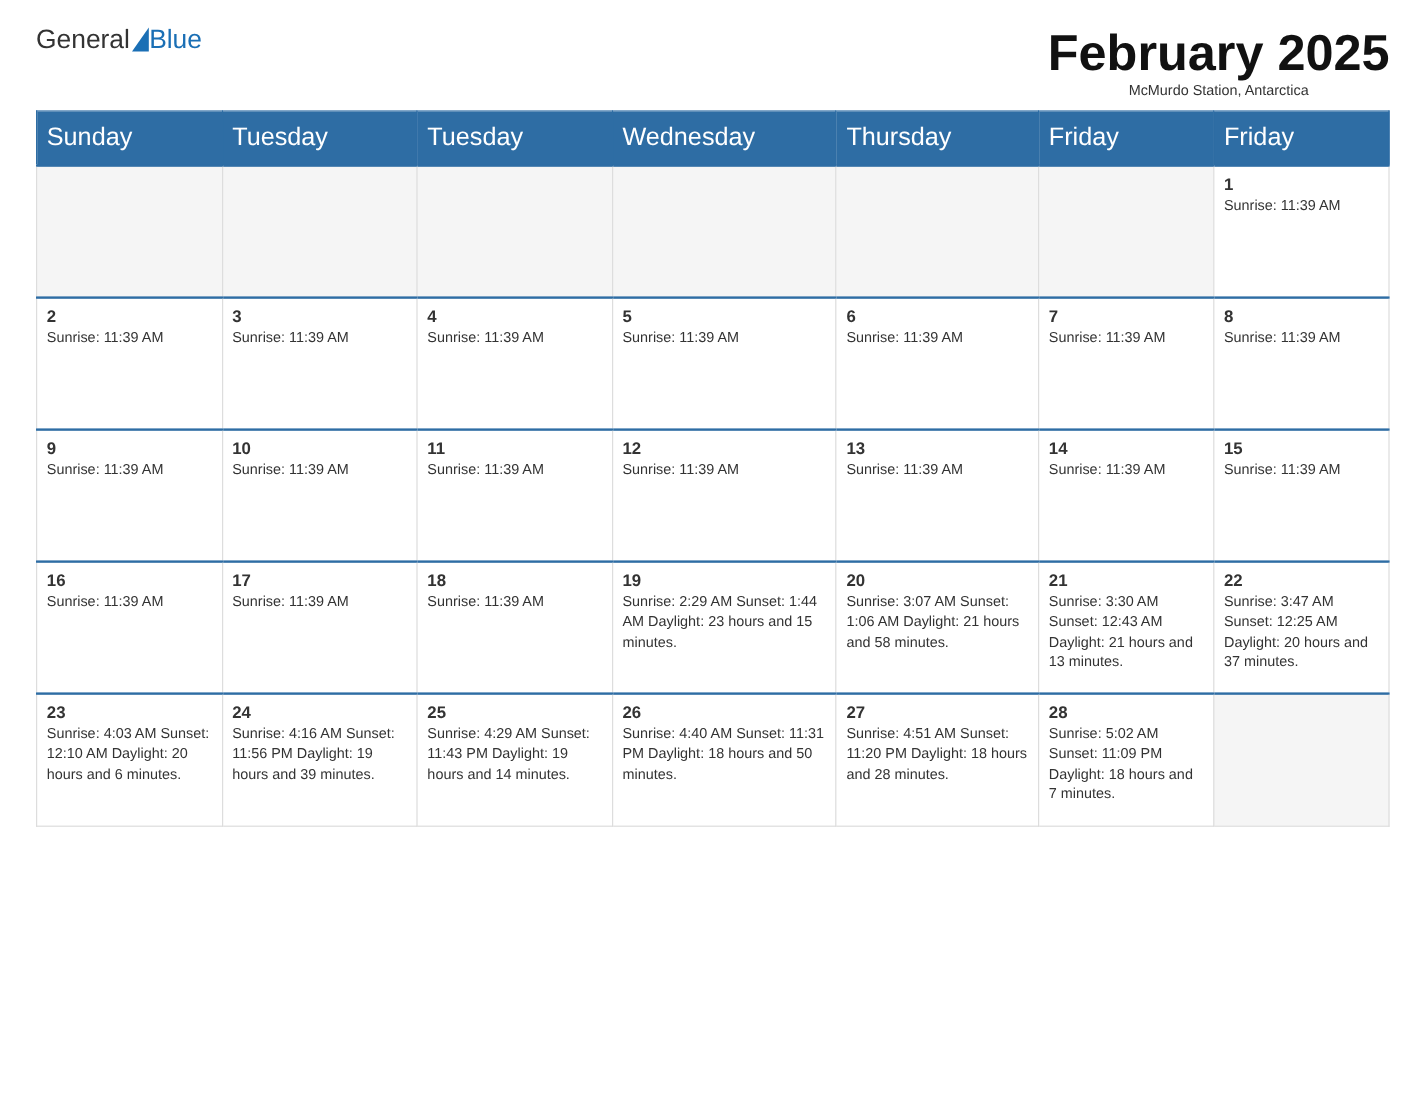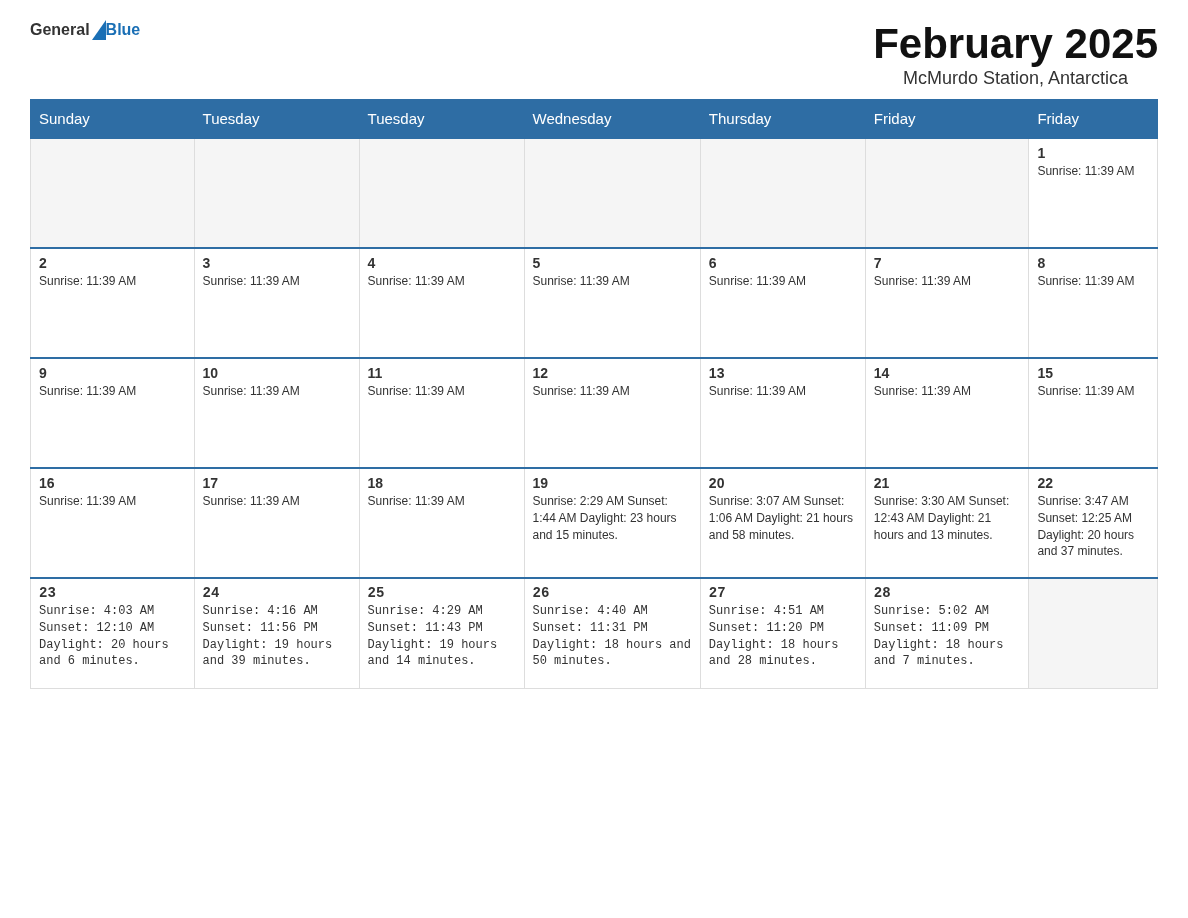--- a/index.html
+++ b/index.html
@@ -12,59 +12,59 @@
     .header {
       display: flex;
       justify-content: space-between;
       align-items: flex-start;
       margin-bottom: 10px;
     }
     .logo {
       display: flex;
       align-items: center;
       gap: 0;
-      font-size: 16px;
-      font-weight: bold;
+      font-size: 22px;
+      font-weight: normal;
       color: #333;
     }
     .logo-blue { color: #1a6fb5; }
     .logo-triangle {
       width: 0;
       height: 0;
       border-left: 14px solid transparent;
       border-bottom: 20px solid #1a6fb5;
       display: inline-block;
       margin-left: 2px;
     }
     .title-block {
       text-align: center;
     }
     .title-block h1 {
       font-size: 42px;
       font-weight: bold;
       color: #111;
     }
     .title-block h2 {
-      font-size: 18px;
+      font-size: 12px;
       font-weight: normal;
       color: #333;
     }
     .calendar {
       width: 100%;
       border-collapse: collapse;
       margin-top: 10px;
     }
     .calendar thead tr {
       background-color: #2e6da4;
       color: #fff;
     }
     .calendar thead th {
       padding: 10px 8px;
       text-align: left;
-      font-size: 15px;
+      font-size: 21px;
       font-weight: normal;
       border: 1px solid #2e6da4;
     }
     .calendar tbody tr {
       vertical-align: top;
     }
     .calendar tbody td {
       border-top: 2px solid #2e6da4;
       border-left: 1px solid #ddd;
       border-right: 1px solid #ddd;
@@ -86,21 +86,20 @@
       display: block;
       margin-bottom: 2px;
     }
     .day-info {
       font-size: 12px;
       line-height: 1.4;
       color: #333;
     }
     .last-row td {
       height: 130px;
-      font-family: Liberation Mono, monospace;
     }
   </style>
 </head>
 <body>
 
 <div class="header">
   <div class="logo">
     <span>General</span>
     <span class="logo-triangle"></span>
     <span class="logo-blue">Blue</span>

